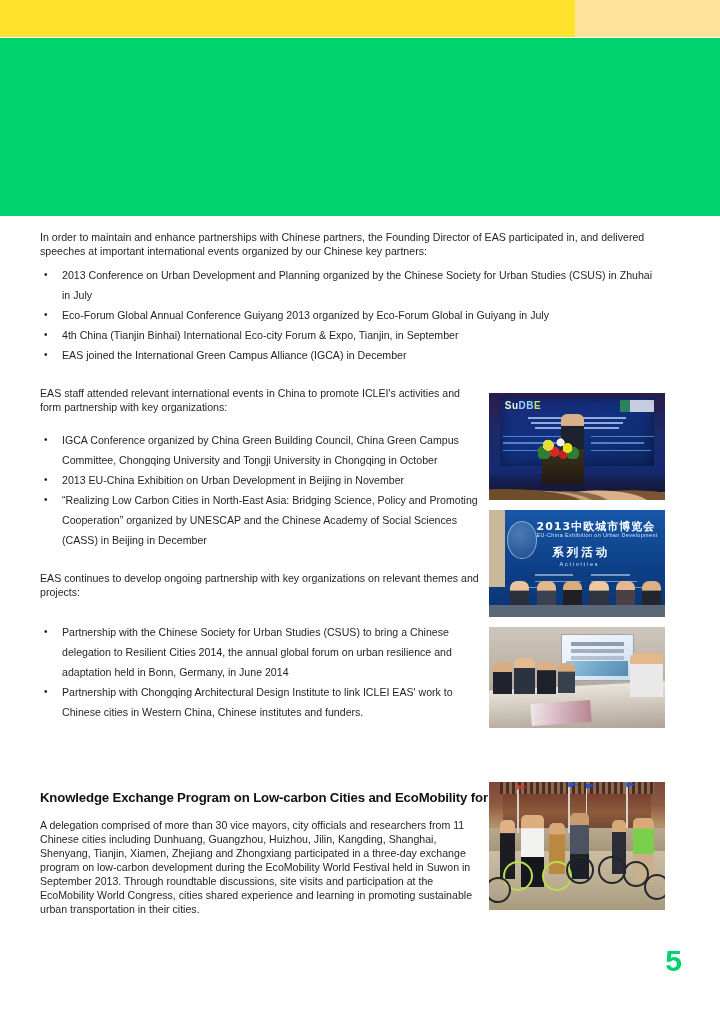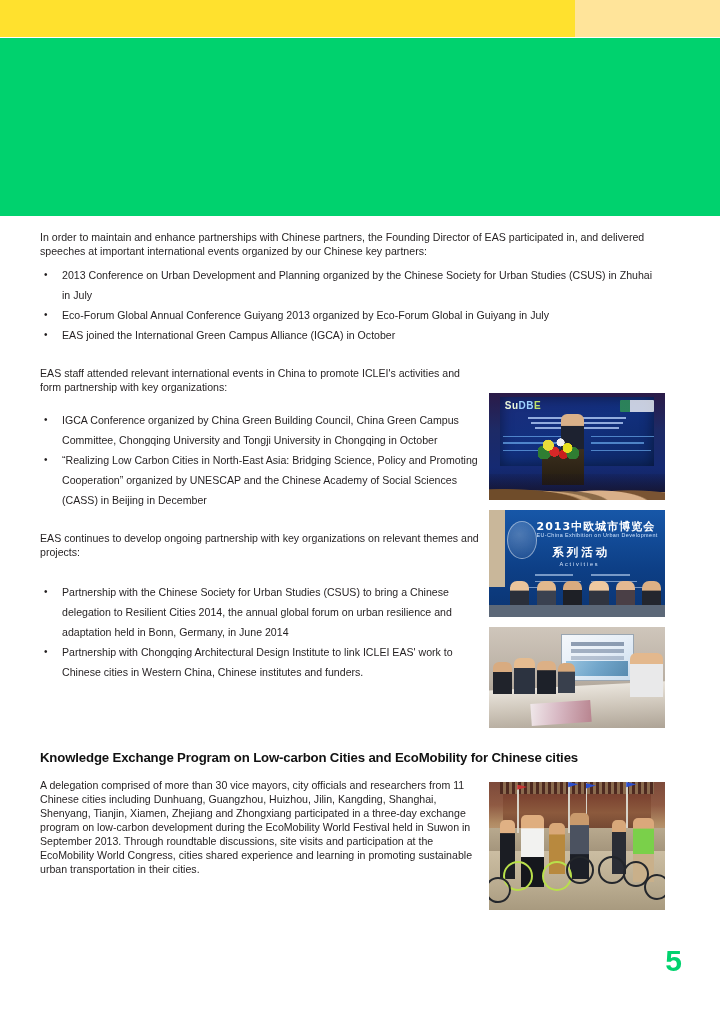--- a/index.html
+++ b/index.html
@@ -258,31 +258,33 @@
 <div class="band-green"></div>
 
 <div class="content">
 
 
   <p class="body-text block-wide">In order to maintain and enhance partnerships with Chinese partners, the Founding Director of EAS participated in, and delivered speeches at important international events organized by our Chinese key partners:</p>
 
   <ul class="bullets block-wide">
     <li>2013 Conference on Urban Development and Planning organized by the Chinese Society for Urban Studies (CSUS) in Zhuhai in July</li>
     <li>Eco-Forum Global Annual Conference Guiyang 2013 organized by Eco-Forum Global in Guiyang in July</li>
-    <li>EAS joined the International Green Campus Alliance (IGCA) in October</li>
+    <li>4th China (Tianjin Binhai) International Eco-city Forum &amp; Expo, Tianjin, in September</li>
+    <li>EAS joined the International Green Campus Alliance (IGCA) in December</li>
   </ul>
 
   <div class="gap-sm"></div>
 
   <p class="body-text block-narrow">EAS staff attended relevant international events in China to promote ICLEI's activities and form partnership with key organizations:</p>
 
   <div class="gap-sm"></div>
 
   <ul class="bullets block-narrow">
     <li>IGCA Conference organized by China Green Building Council, China Green Campus Committee, Chongqing University and Tongji University in Chongqing in October</li>
+    <li>2013 EU-China Exhibition on Urban Development in Beijing in November</li>
     <li>“Realizing Low Carbon Cities in North-East Asia: Bridging Science, Policy and Promoting Cooperation” organized by UNESCAP and the Chinese Academy of Social Sciences (CASS) in Beijing in December</li>
   </ul>
 
   <div class="gap-sm"></div>
 
   <p class="body-text block-narrow">EAS continues to develop ongoing partnership with key organizations on relevant themes and projects:</p>
 
   <div class="gap-md"></div>
 
   <ul class="bullets block-narrow">

